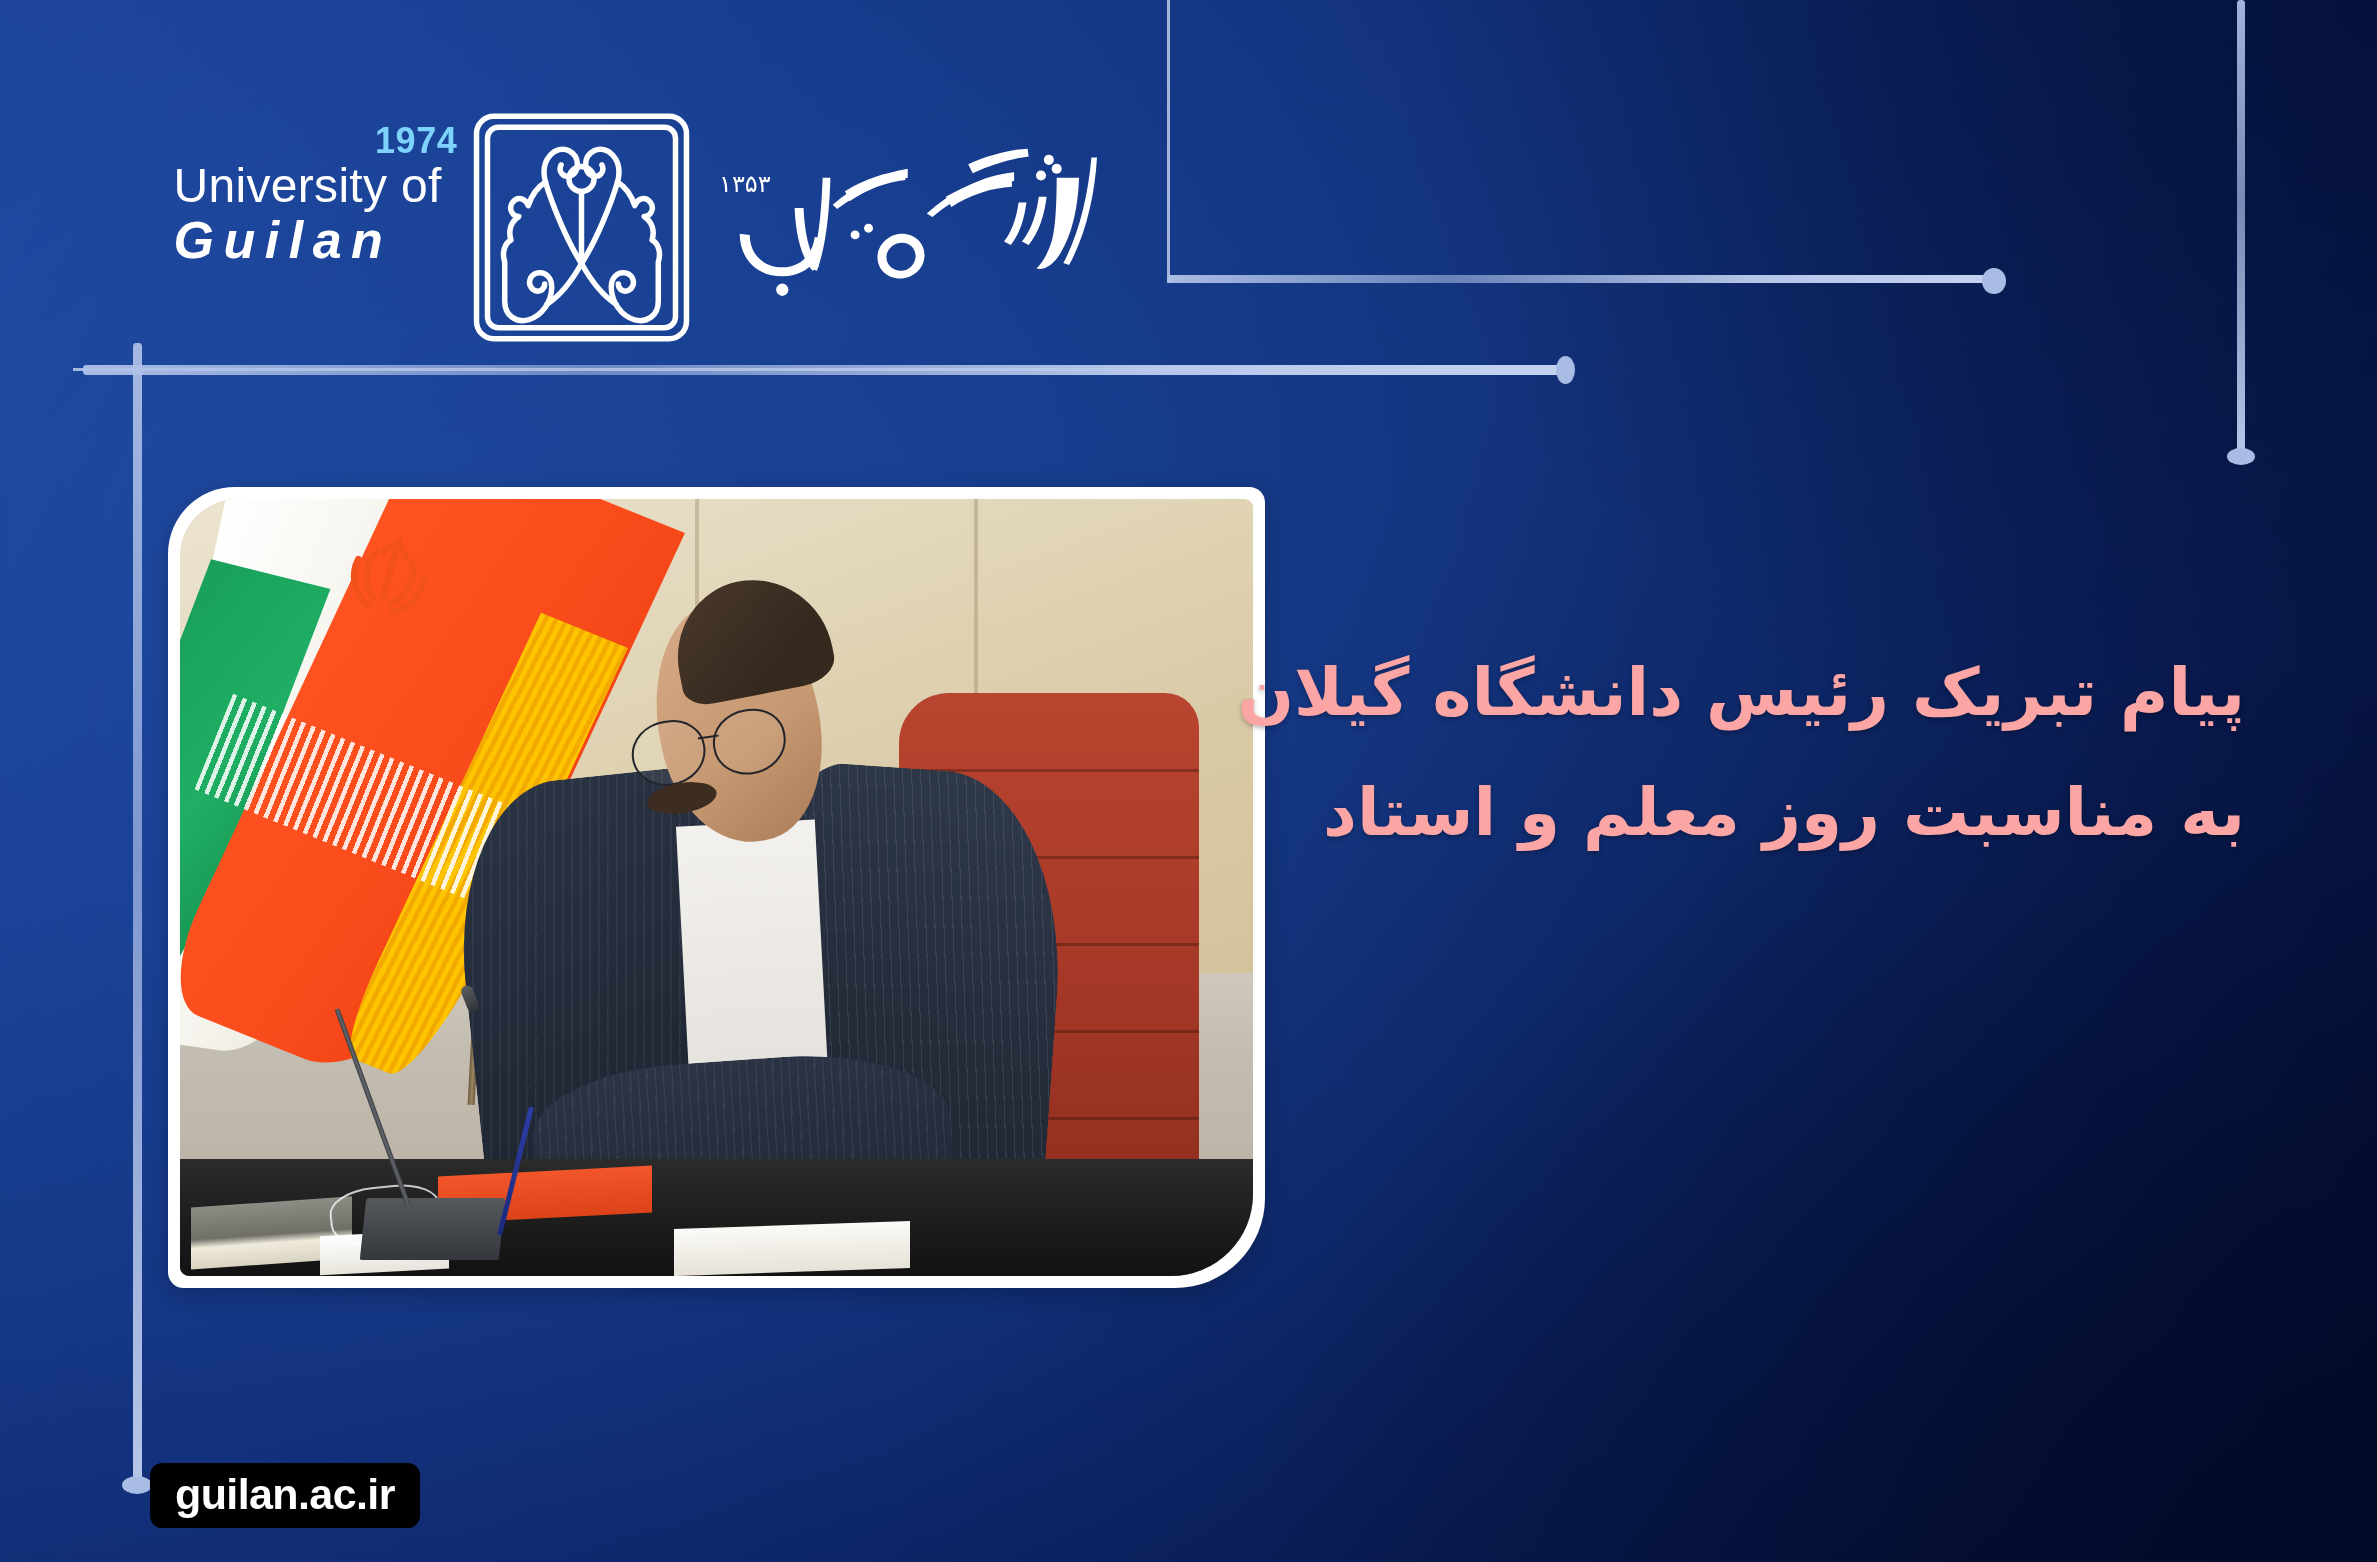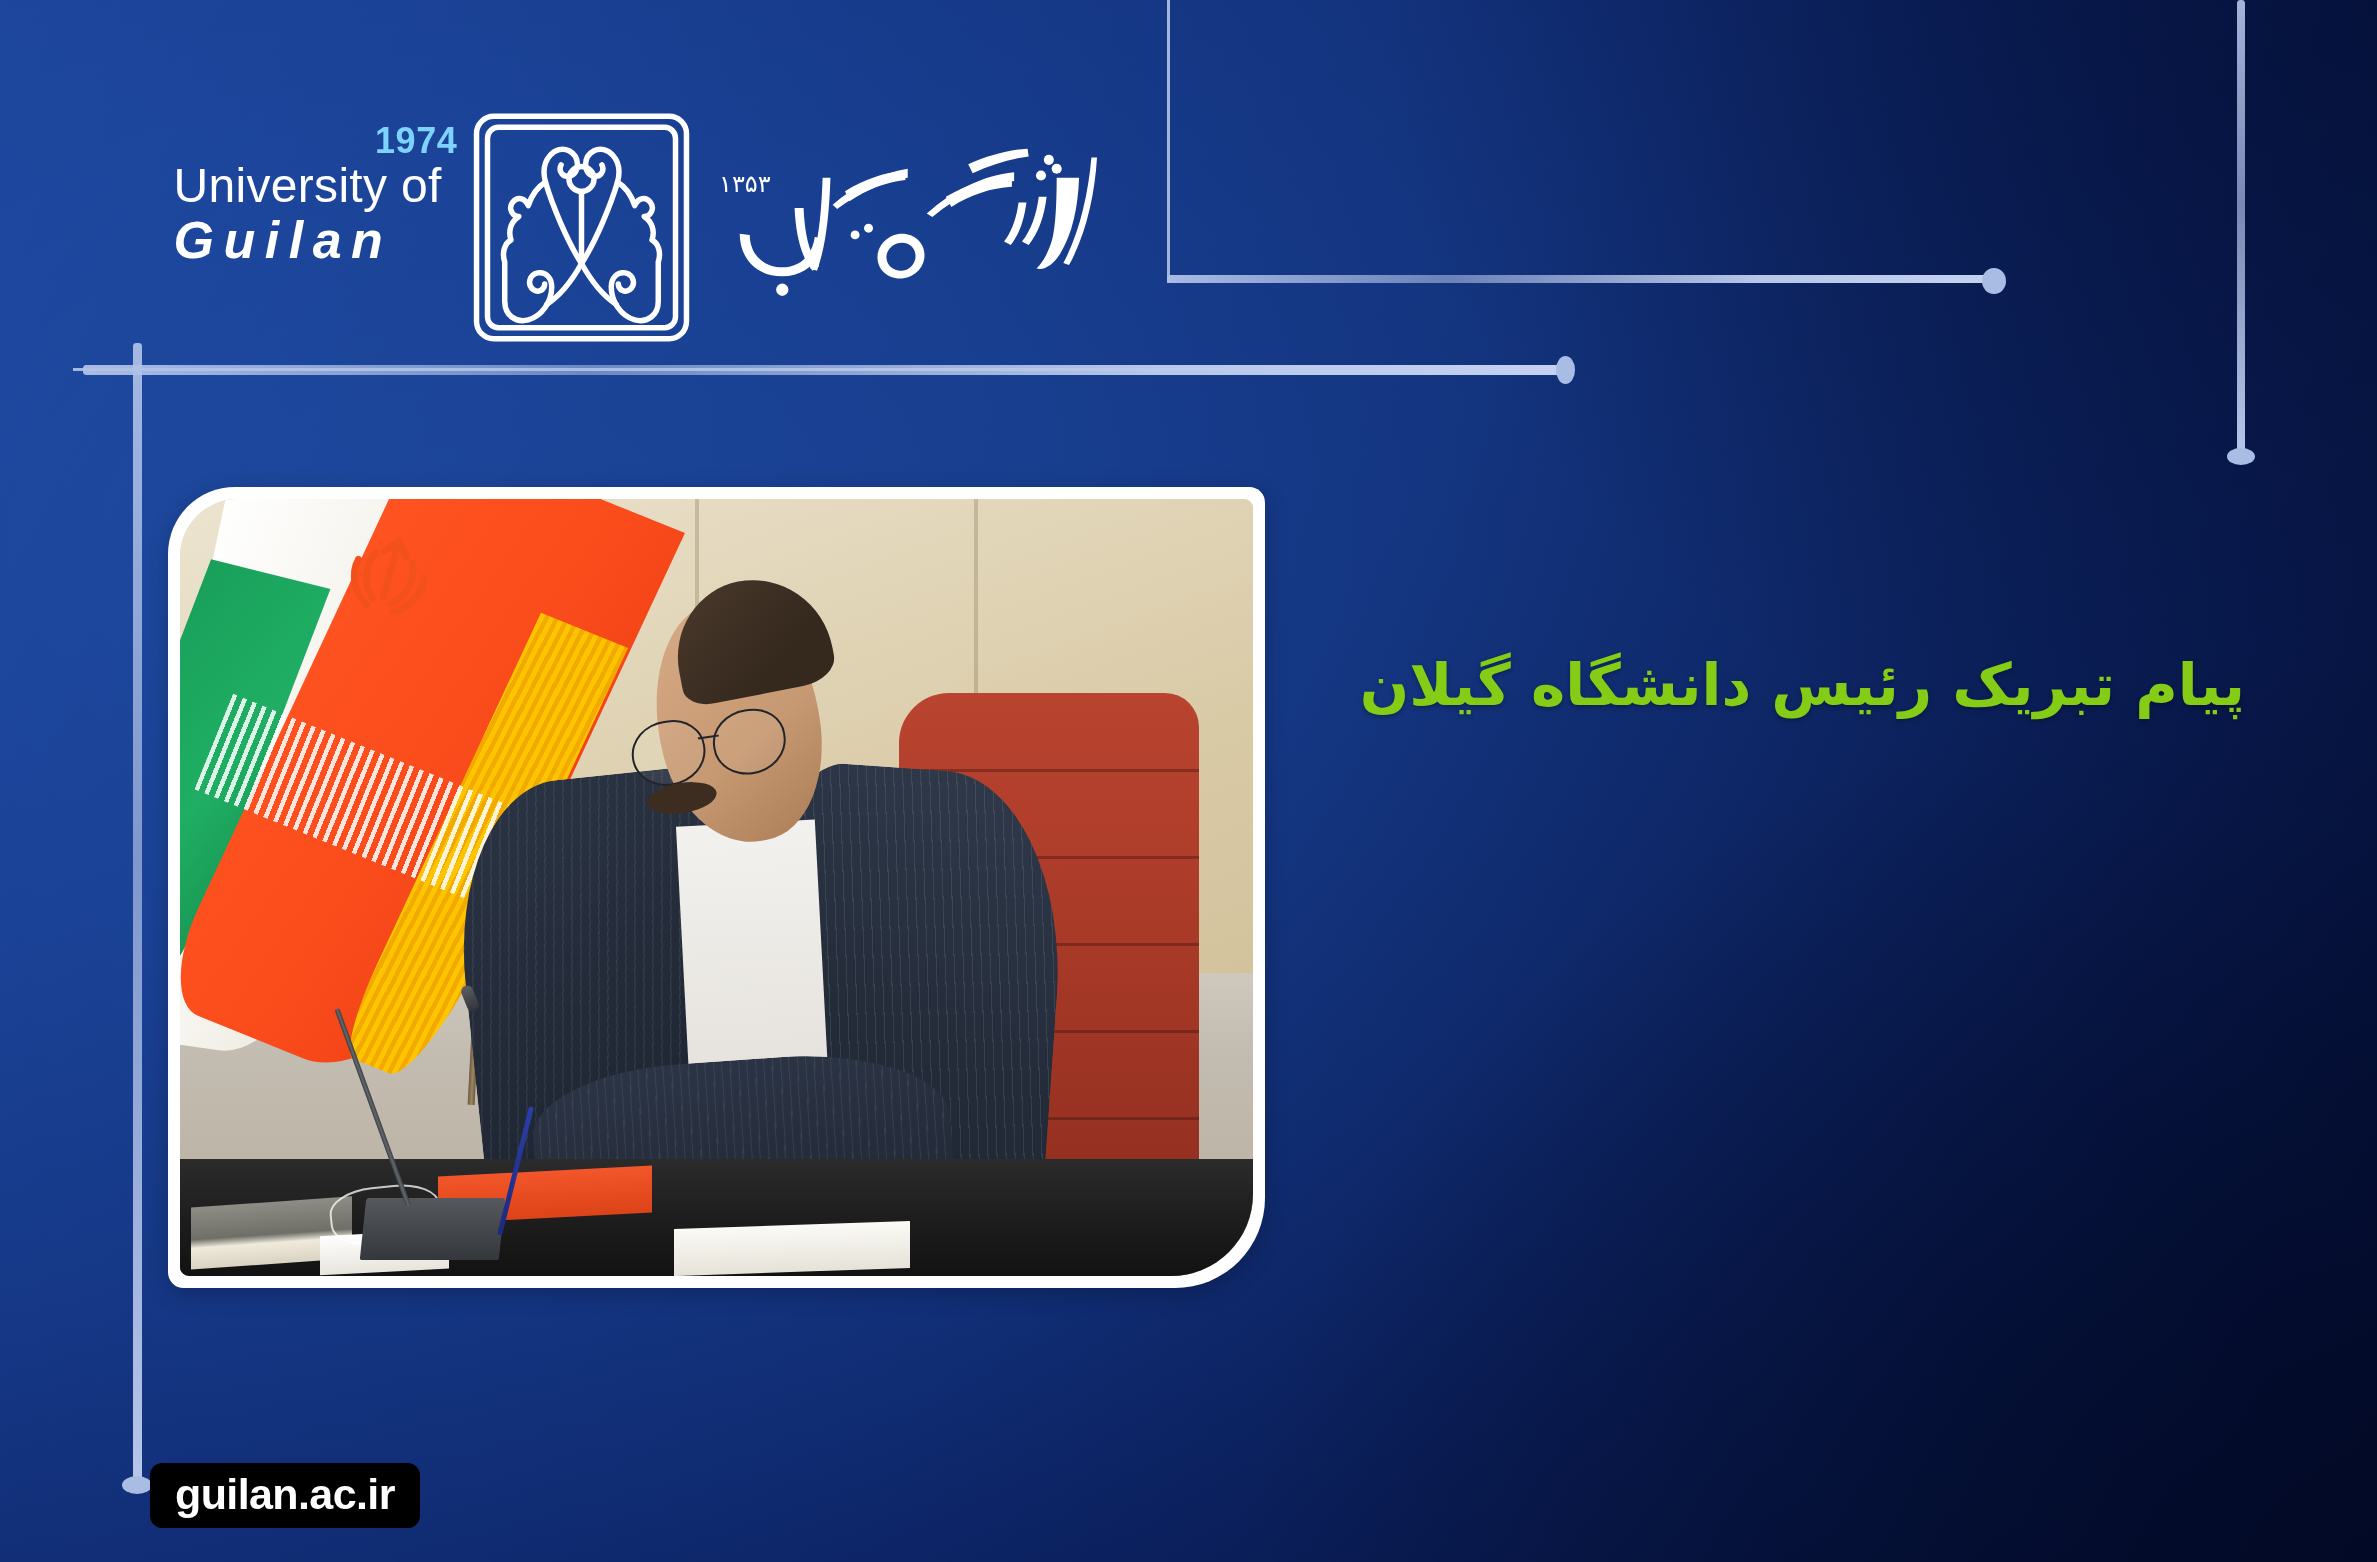--- a/index.html
+++ b/index.html
@@ -409,24 +409,24 @@
   }
 
   
   .headline {
     position: absolute;
     right: 132px;
     top: 633px;
     width: 1086px;
     text-align: right;
     direction: rtl;
-    color: #84cc16;
+    color: #fca5a5;
     font-family: "DejaVu Sans", "Liberation Sans", sans-serif;
     font-weight: 700;
-    font-size: 58px;
+    font-size: 66px;
     line-height: 1.82;
     letter-spacing: -0.6px;
     text-shadow: 0 1.7px 5.6px rgba(0,0,0,0.30);
   }
   .headline .l2 { display: block; }
 
   
   .url-badge {
     position: absolute;
     left: 150px;
@@ -635,18 +635,19 @@
         <div class="mic-stem"></div>
         <div class="mic-head"></div>
         <div class="pen"></div>
 
       </div>
     </div>
   </div>
 
   <div class="headline">
     <span>پیام تبریک رئیس دانشگاه گیلان</span>
+    <span class="l2">به مناسبت روز معلم و استاد</span>
   </div>
 
   <div class="url-badge">guilan.ac.ir</div>
 
 </div>
 
 
 </body></html>

